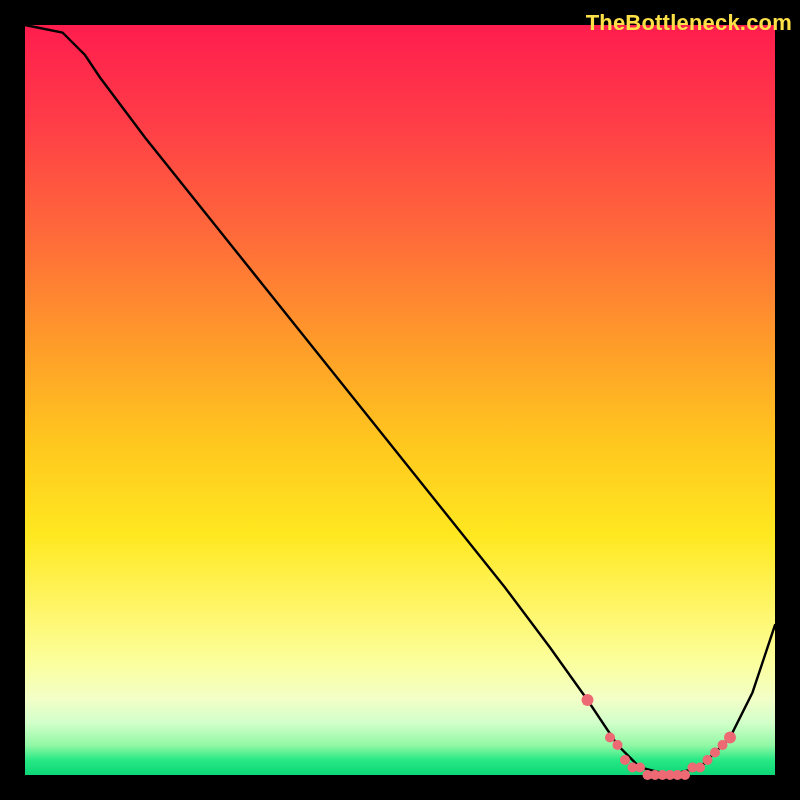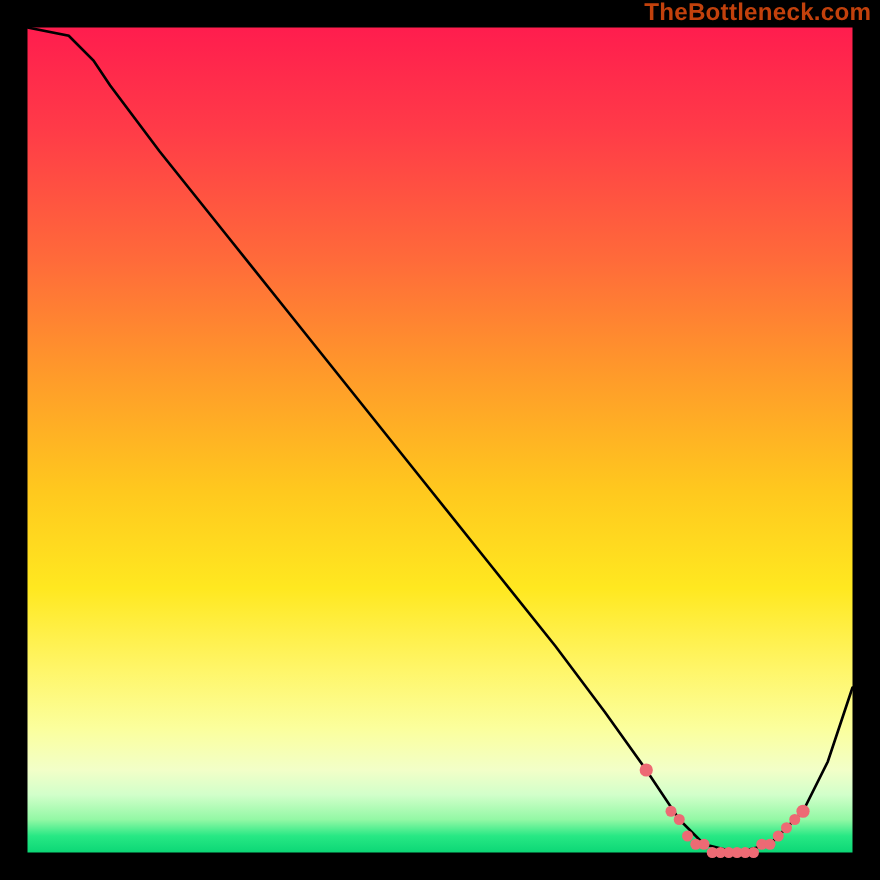--- a/index.html
+++ b/index.html
@@ -35,24 +35,24 @@
       #fbff9d 85%,
       #f2ffc8 90%,
       #d2ffca 93%,
       #93f8a5 96%,
       #27e884 98%,
       #0cd776 100%
     );
   }
   .watermark {
     position: absolute;
-    top: 0;
+    top: 12px;
     right: 8px;
     font: 600 22px/1 -apple-system, Helvetica, Arial, sans-serif;
-    color: #c2410c;
+    color: #fde047;
     letter-spacing: 0.2px;
     user-select: none;
   }
   svg.curve {
     position: absolute;
     left: 0;
     top: 0;
     width: 750px;
     height: 750px;
     overflow: visible;

